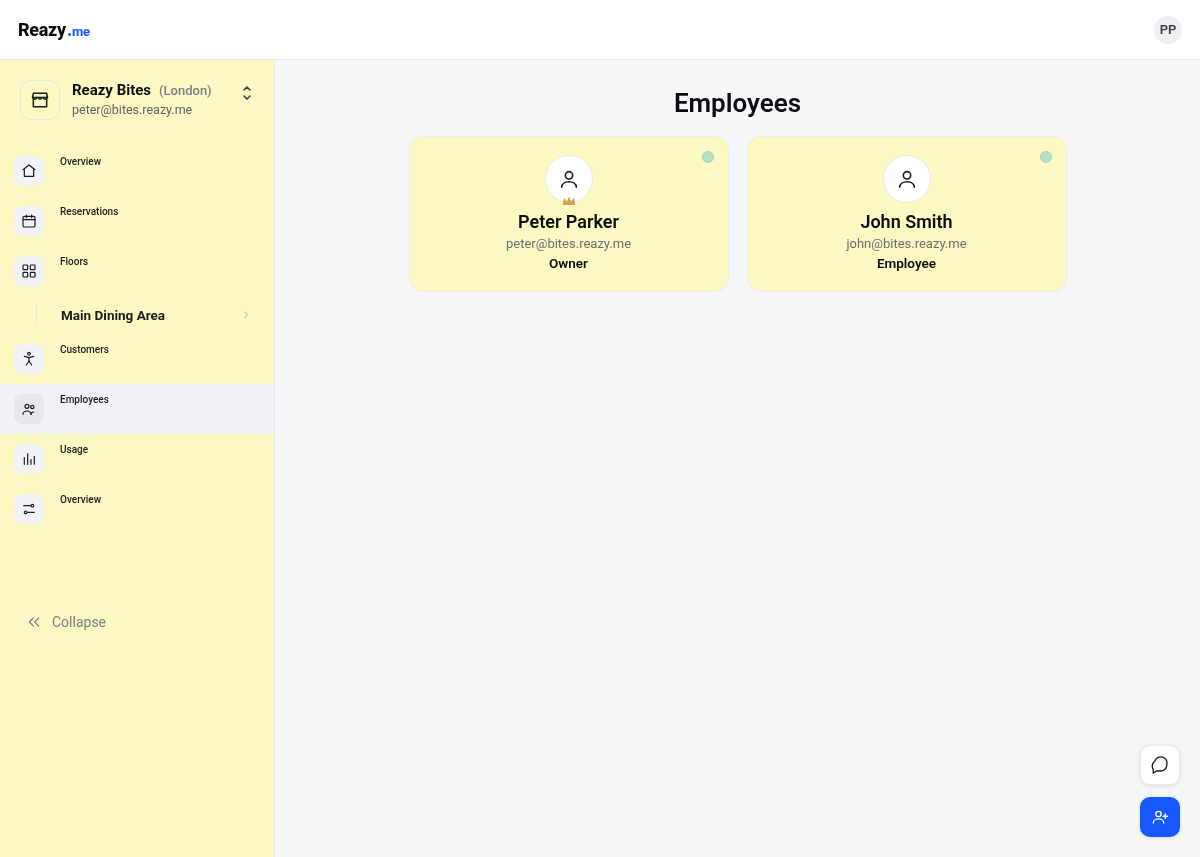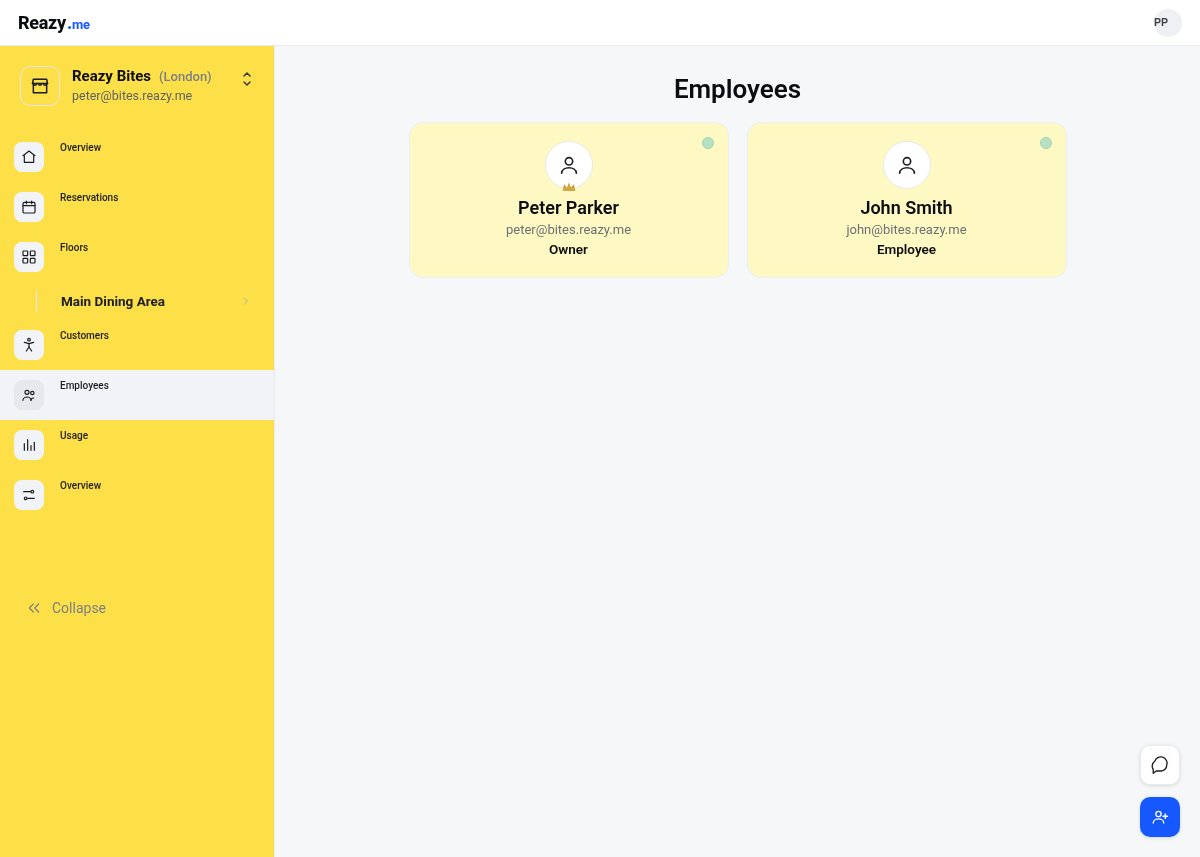--- a/index.html
+++ b/index.html
@@ -1,28 +1,28 @@
 <!DOCTYPE html>
 <html><head>
 <meta charset="utf-8">
 <style>
   * { box-sizing: border-box; margin: 0; padding: 0; }
   html, body { height: 100%; font-family: -apple-system, BlinkMacSystemFont, "Segoe UI", Roboto, Helvetica, Arial, sans-serif; color: #0b0d10; }
   body { display: flex; flex-direction: column; width: 1200px; height: 857px; overflow: hidden; background: #fff; }
 
   
-  .topbar { height: 46px; border-bottom: 1px solid #e8eaed; display: flex; align-items: center; justify-content: space-between; padding: 0 18px; }
+  .topbar { height: 60px; border-bottom: 1px solid #e8eaed; display: flex; align-items: center; justify-content: space-between; padding: 0 18px; }
   .logo { font-weight: 800; font-size: 18px; letter-spacing: -0.3px; display: flex; align-items: baseline; gap: 1px; }
   .logo .dot { color: #1558ff; }
   .logo .me { color: #1558ff; font-size: 13px; font-weight: 700; margin-left: -1px; }
-  .avatar { width: 28px; height: 28px; border-radius: 50%; background: #eef0f3; display: flex; align-items: center; justify-content: flex-start; font-size: 11px; font-weight: 600; color: #3c4043; cursor: pointer; }
+  .avatar { width: 28px; height: 28px; border-radius: 50%; background: #eef0f3; display: flex; align-items: center; justify-content: center; font-size: 13px; font-weight: 600; color: #3c4043; cursor: pointer; }
 
   
   .shell { flex: 1; display: flex; min-height: 0; }
-  .sidebar { width: 275px; border-right: 1px solid #e8eaed; background: #fde047; display: flex; flex-direction: column; }
+  .sidebar { width: 275px; border-right: 1px solid #e8eaed; background: #fef9c3; display: flex; flex-direction: column; }
   .main { flex: 1; background: #f6f7f9; overflow: auto; position: relative; }
 
   
   .acct { margin: 20px; display: flex; gap: 12px; align-items: flex-start; }
   .acct-icon { width: 40px; height: 40px; border: 1px solid #e3e6ea; border-radius: 10px; display: flex; align-items: center; justify-content: center; color: #1b1d21; }
   .acct-text { flex: 1; }
   .acct-title { font-size: 15px; font-weight: 700; }
   .acct-loc { font-size: 13px; font-weight: 500; color: #7a7f87; margin-left: 4px; }
   .acct-email { font-size: 12.5px; color: #5f6368; margin-top: 3px; }
   .acct-caret { color: #3c4043; padding-top: 4px; cursor: pointer; }

